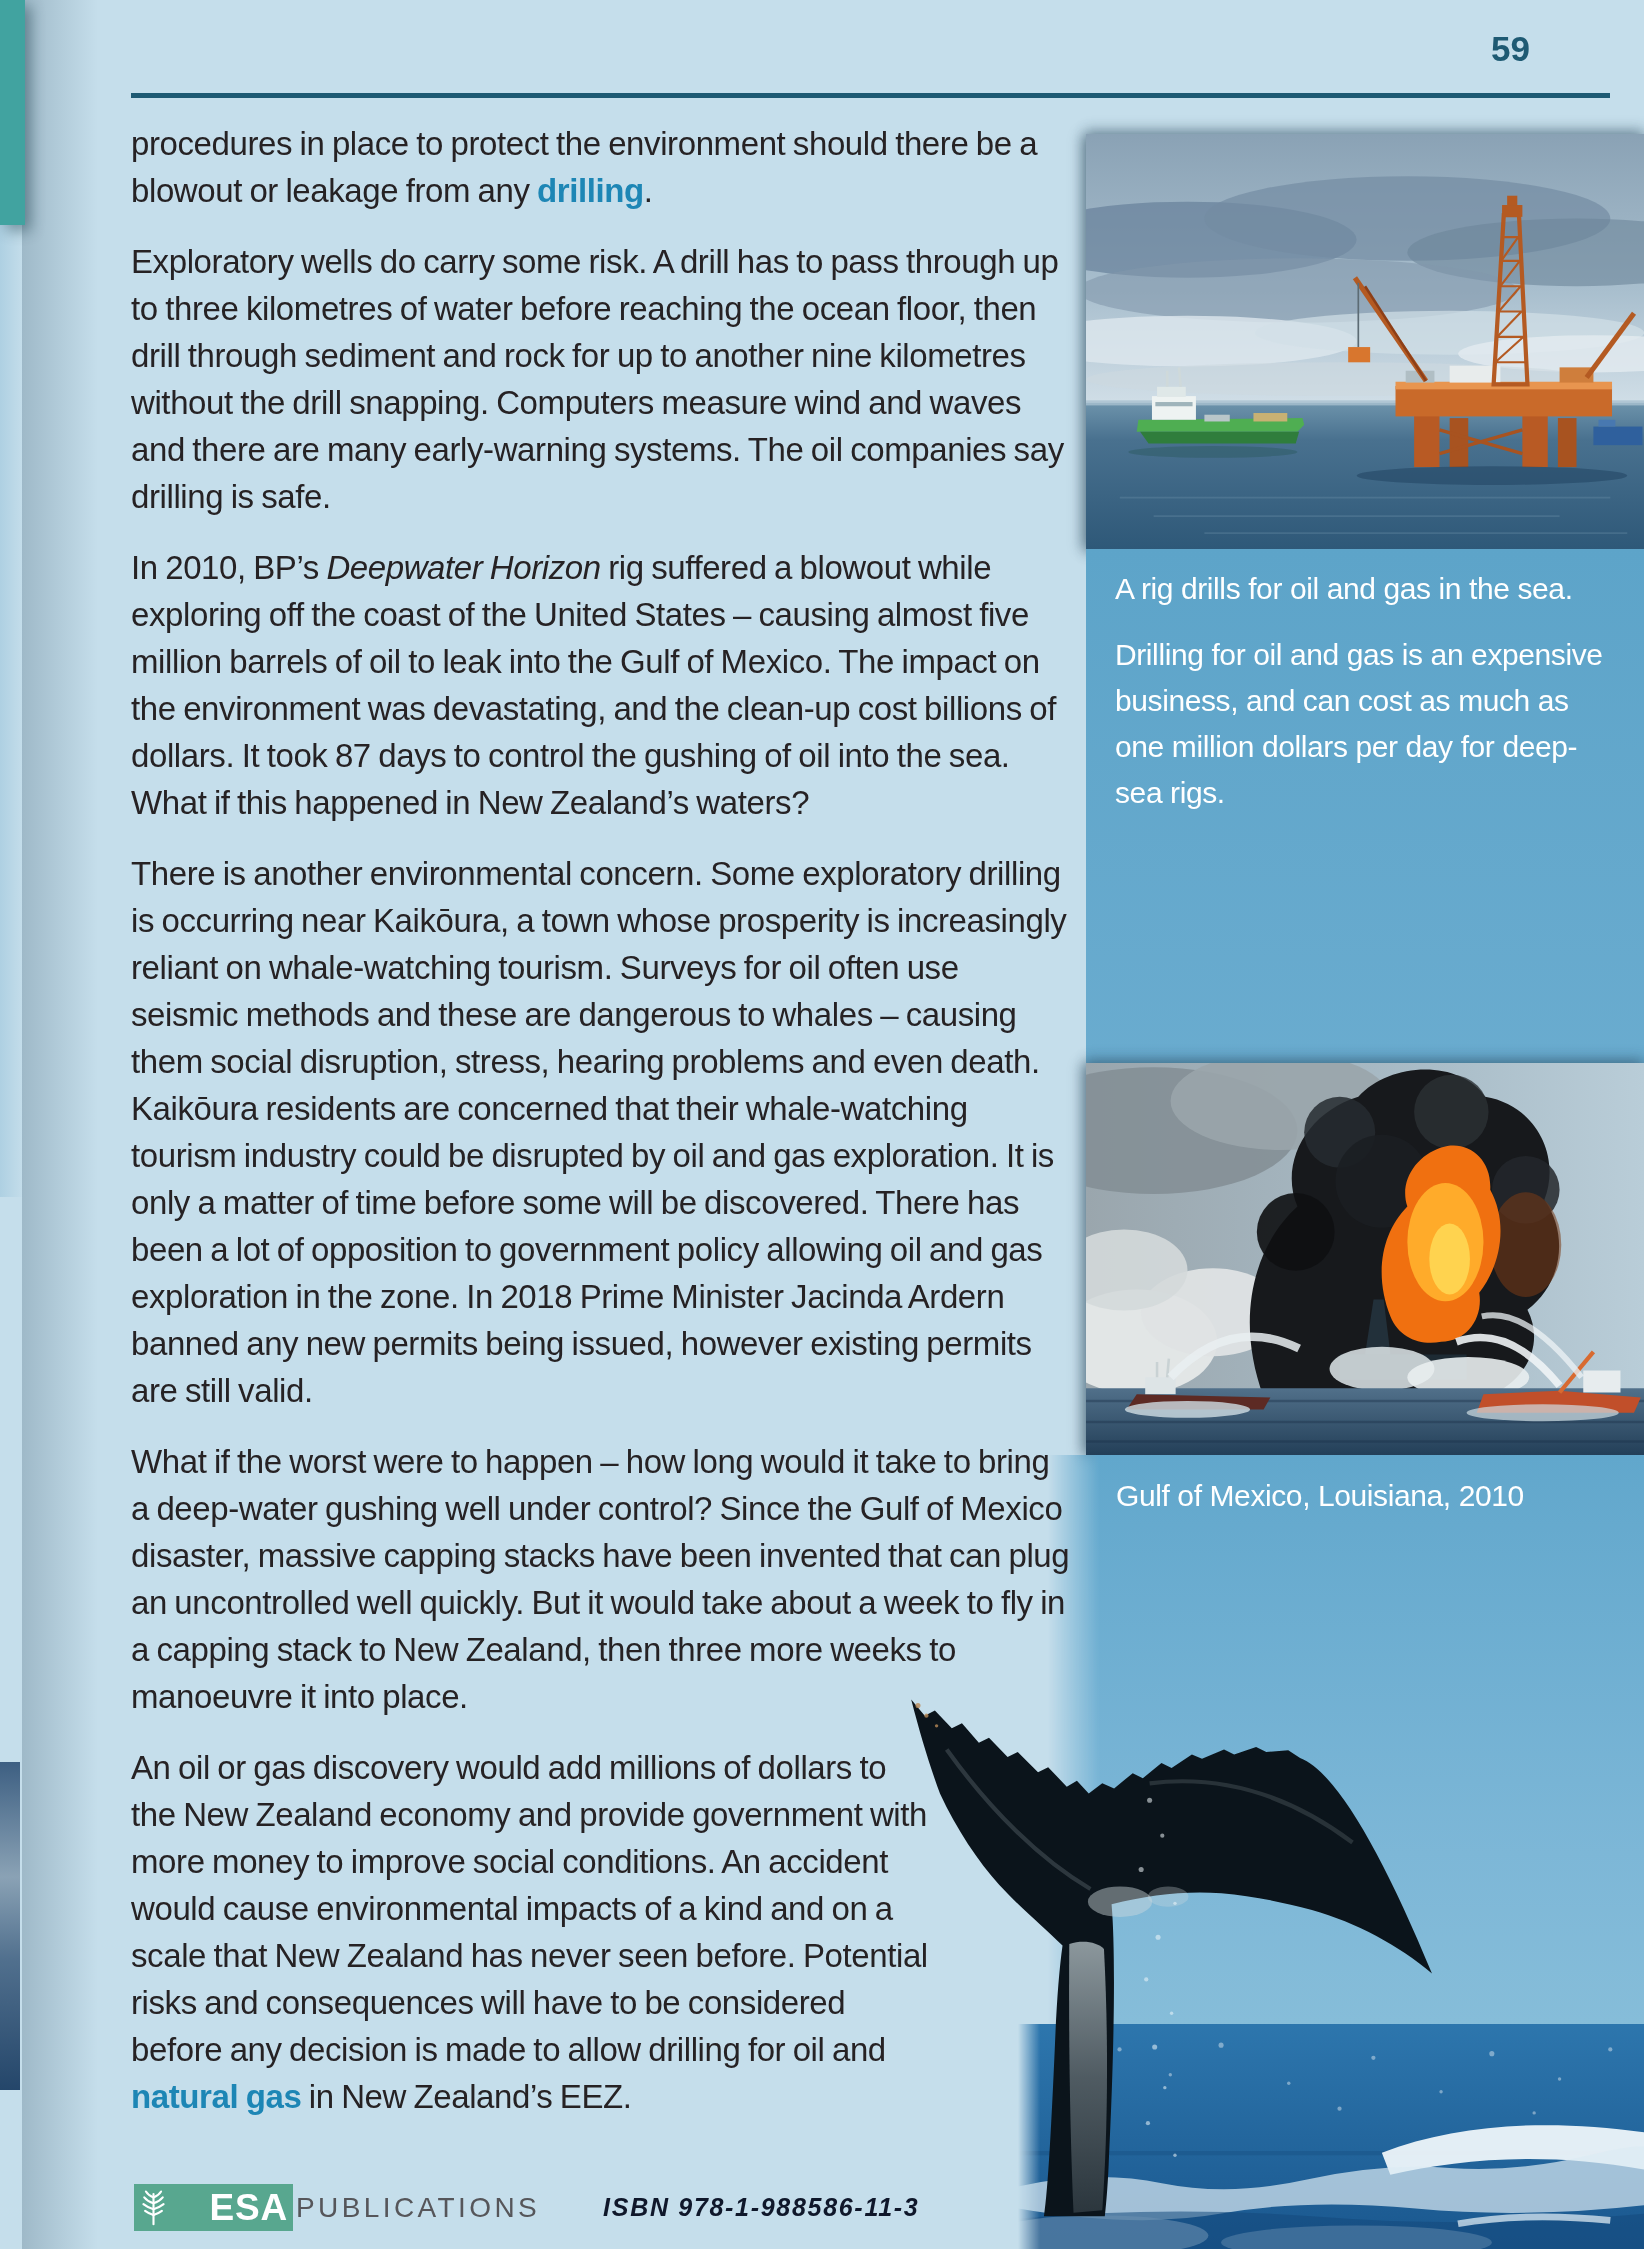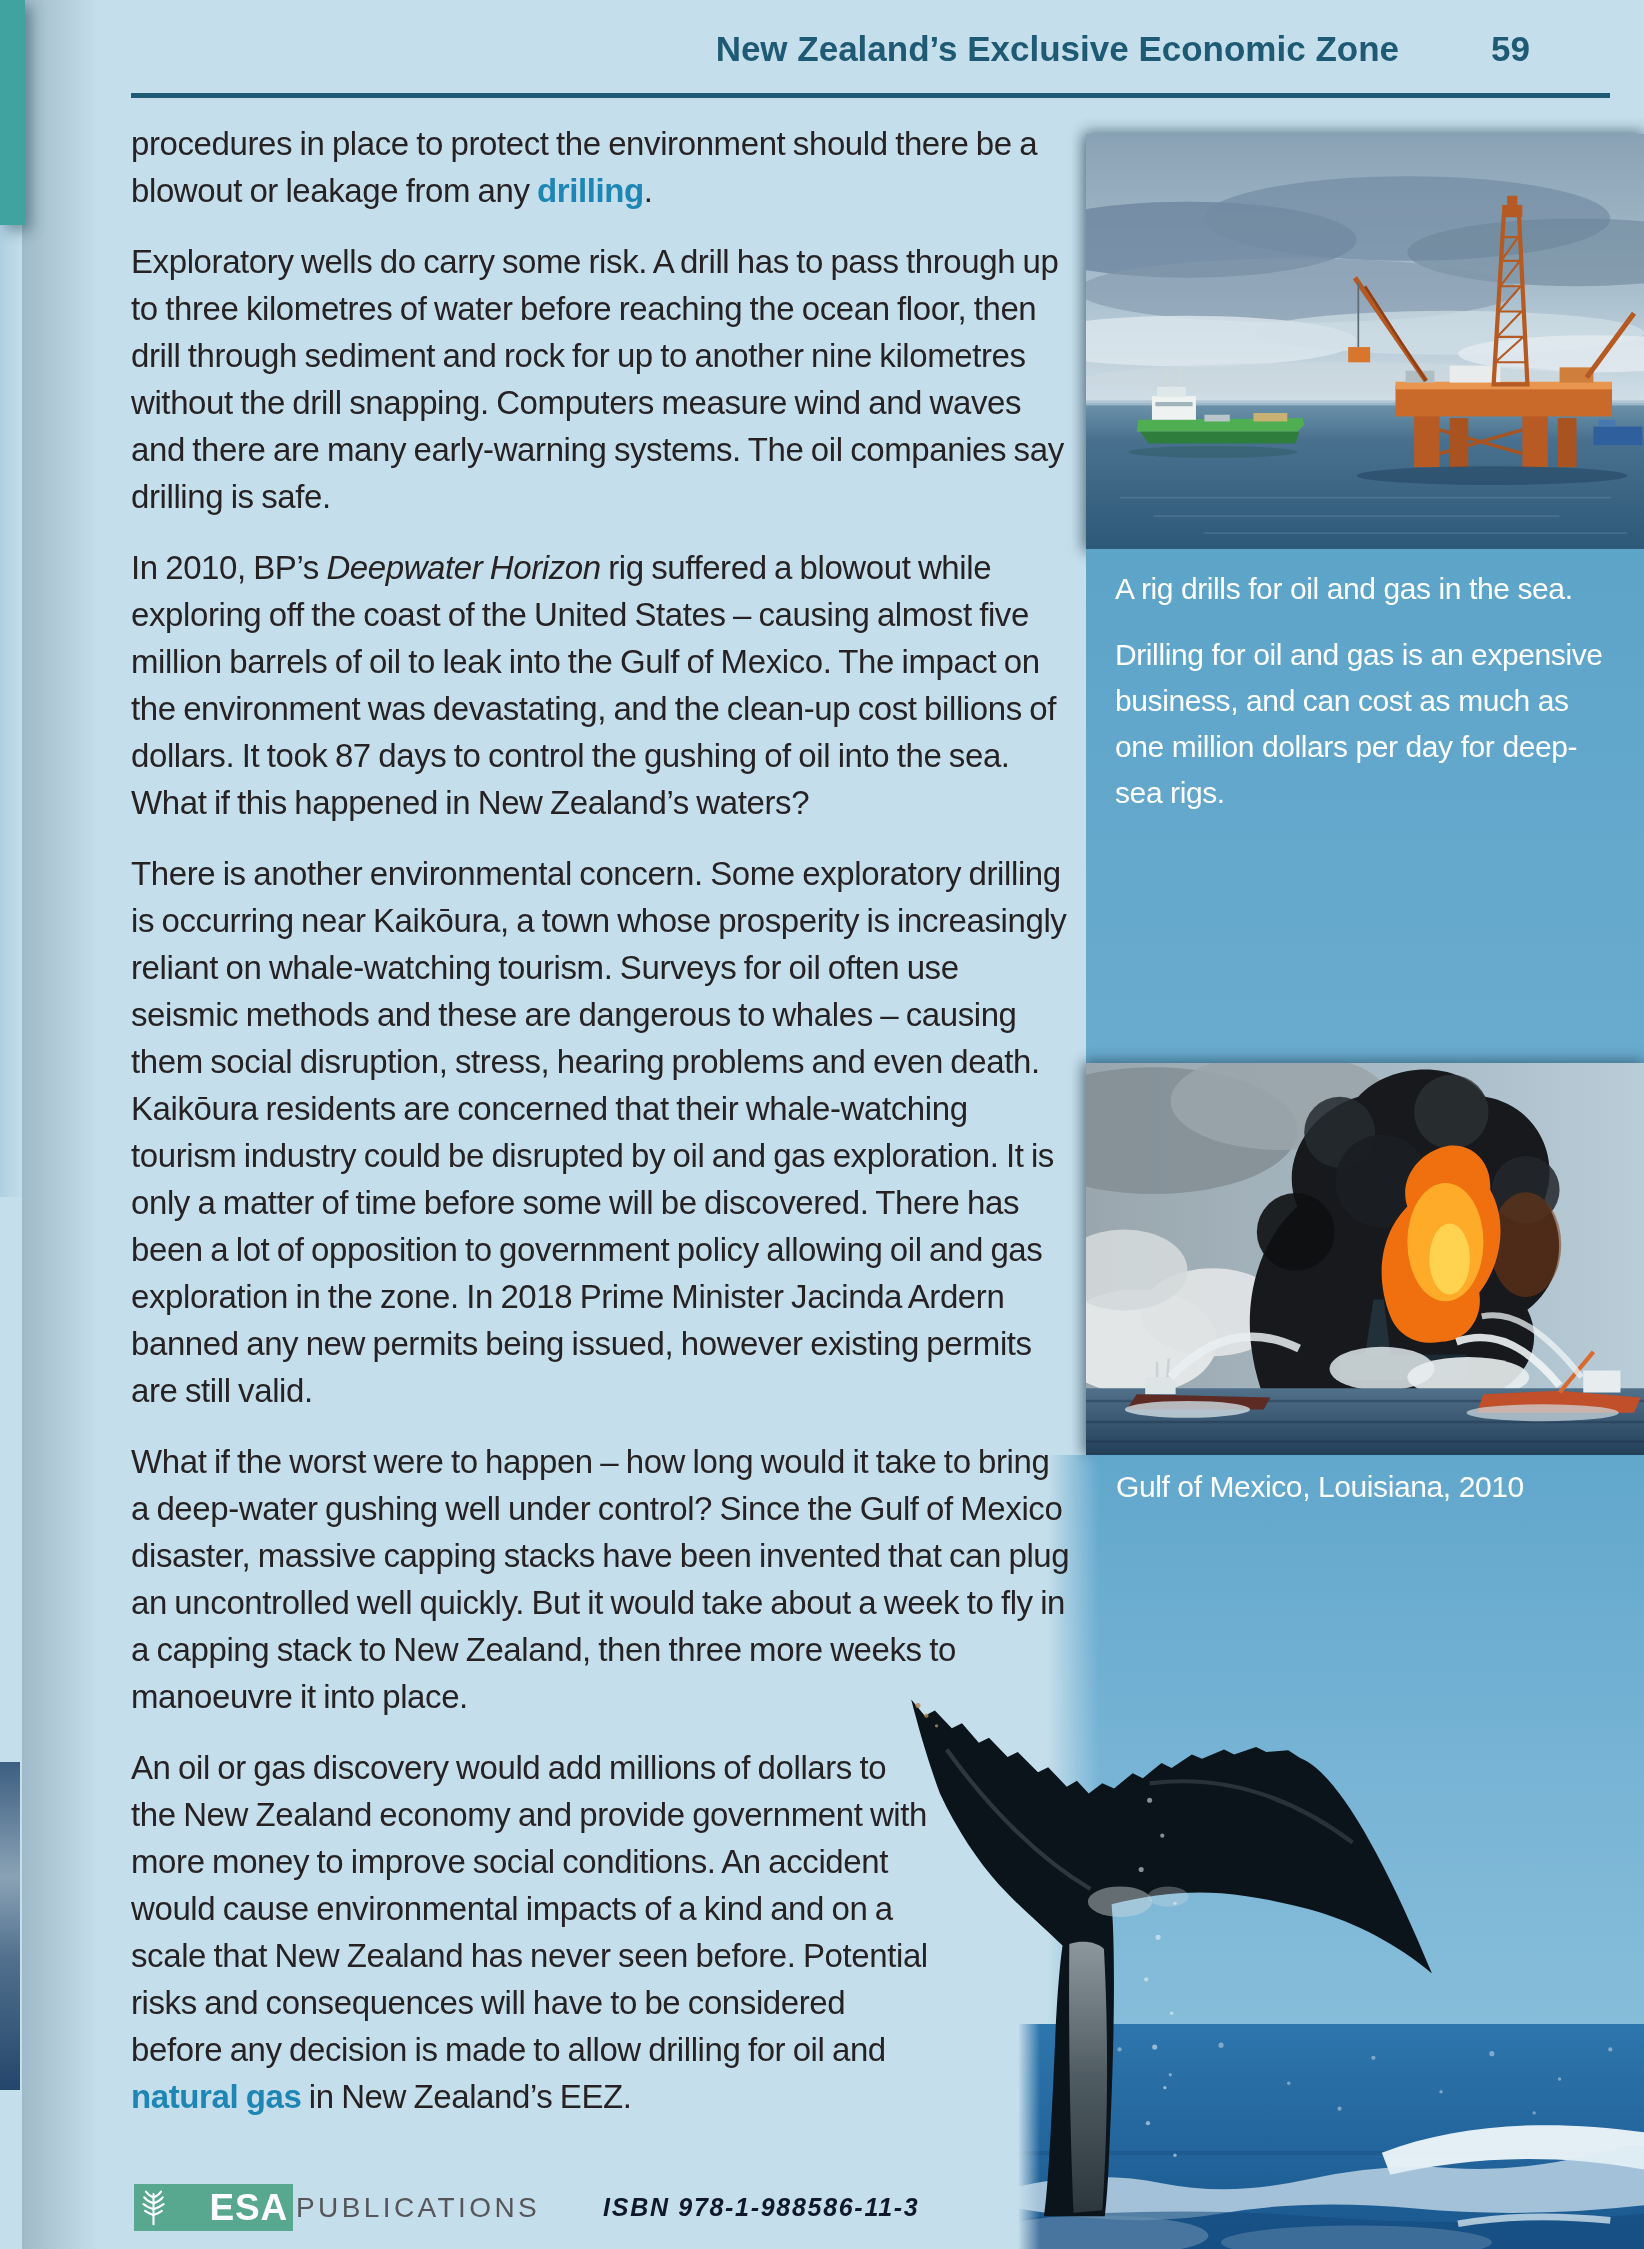--- a/index.html
+++ b/index.html
@@ -31,21 +31,21 @@
   .rig-photo{left:1086px;top:134px;height:416px;}
   .panel1{position:absolute;left:1086px;top:549px;right:0;height:613px;z-index:1;
         background:linear-gradient(180deg,#5da4c9,#6cadd0);}
   .panel1 .cap{padding:17px 29px 0 29px;color:#fff;font-size:30px;line-height:46px;letter-spacing:-0.4px;}
   .panel1 .cap p{margin:0 0 20px 0;}
   .gulf-photo{left:1086px;top:1063px;height:392px;}
   .panel2{position:absolute;left:1048px;top:1455px;right:0;height:569px;z-index:1;
         background:linear-gradient(180deg,#61a7cc 0%,#7db7d7 70%,#86bdd9 100%);
         -webkit-mask:linear-gradient(to right,transparent,#000 51px);
         mask:linear-gradient(to right,transparent,#000 51px);}
-  .panel2 .cap{padding:15px 29px 0 68px;color:#fff;font-size:30px;letter-spacing:-0.4px;}
+  .panel2 .cap{padding:24px 29px 0 68px;color:#fff;font-size:30px;letter-spacing:-0.4px;}
   .whale-photo{left:1018px;top:2024px;height:226px;box-shadow:none;z-index:1;
         -webkit-mask:linear-gradient(to right,transparent,#000 22px);
         mask:linear-gradient(to right,transparent,#000 22px);}
   .tail-wrap{position:absolute;left:896px;top:1648px;width:749px;height:602px;z-index:4;pointer-events:none;}
   .tail-wrap svg{display:block;width:100%;height:100%;}
   .whale-cap{position:absolute;right:111px;top:1973px;z-index:6;text-align:right;color:#fff;
         font-size:35px;line-height:52px;letter-spacing:-0.4px;}
   
   .footer{position:absolute;left:134px;top:2184px;display:flex;align-items:center;z-index:5;}
   .esa-logo{width:159px;height:47px;background:#58a78f;color:#fff;display:flex;align-items:center;
@@ -57,21 +57,20 @@
 </head>
 <body>
 
 <div class="page">
 
   <div class="gutter-shadow"></div>
   <div class="corner-tab"></div>
   <div class="edge-strip"></div>
   <div class="left-sliver"></div>
 
-  <div class="hdr-title">New Zealand’s Exclusive Economic Zone</div>
   <div class="hdr-num">59</div>
   <div class="hdr-rule"></div>
 
   <div class="text-col">
     <p><span>procedures in place to protect the environment should there be a blowout or leakage from any </span><span class="term">drilling</span><span>.</span></p>
     <p>Exploratory wells do carry some risk. A drill has to pass through up to three kilometres of water before reaching the ocean floor, then drill through sediment and rock for up to another nine kilometres without the drill snapping. Computers measure wind and waves and there are many early-warning systems. The oil companies say drilling is safe.</p>
     <p><span>In 2010, BP’s </span><span class="ital">Deepwater Horizon</span><span> rig suffered a blowout while exploring off the coast of the United States – causing almost five million barrels of oil to leak into the Gulf of Mexico. The impact on the environment was devastating, and the clean-up cost billions of dollars. It took 87 days to control the gushing of oil into the sea. What if this happened in New Zealand’s waters?</span></p>
     <p>There is another environmental concern. Some exploratory drilling is occurring near Kaikōura, a town whose prosperity is increasingly reliant on whale-watching tourism. Surveys for oil often use seismic methods and these are dangerous to whales – causing them social disruption, stress, hearing problems and even death. Kaikōura residents are concerned that their whale-watching tourism industry could be disrupted by oil and gas exploration. It is only a matter of time before some will be discovered. There has been a lot of opposition to government policy allowing oil and gas exploration in the zone. In 2018 Prime Minister Jacinda Ardern banned any new permits being issued, however existing permits are still valid.</p>
     <p>What if the worst were to happen – how long would it take to bring a deep-water gushing well under control? Since the Gulf of Mexico disaster, massive capping stacks have been invented that can plug an uncontrolled well quickly. But it would take about a week to fly in a capping stack to New Zealand, then three more weeks to manoeuvre it into place.</p>
     <p class="narrow"><span>An oil or gas discovery would add millions of dollars to the New Zealand economy and provide government with more money to improve social conditions. An accident would cause environmental impacts of a kind and on a scale that New Zealand has never seen before. Potential risks and consequences will have to be considered before any decision is made to allow drilling for oil and </span><span class="term">natural gas</span><span> in New Zealand’s EEZ.</span></p>

